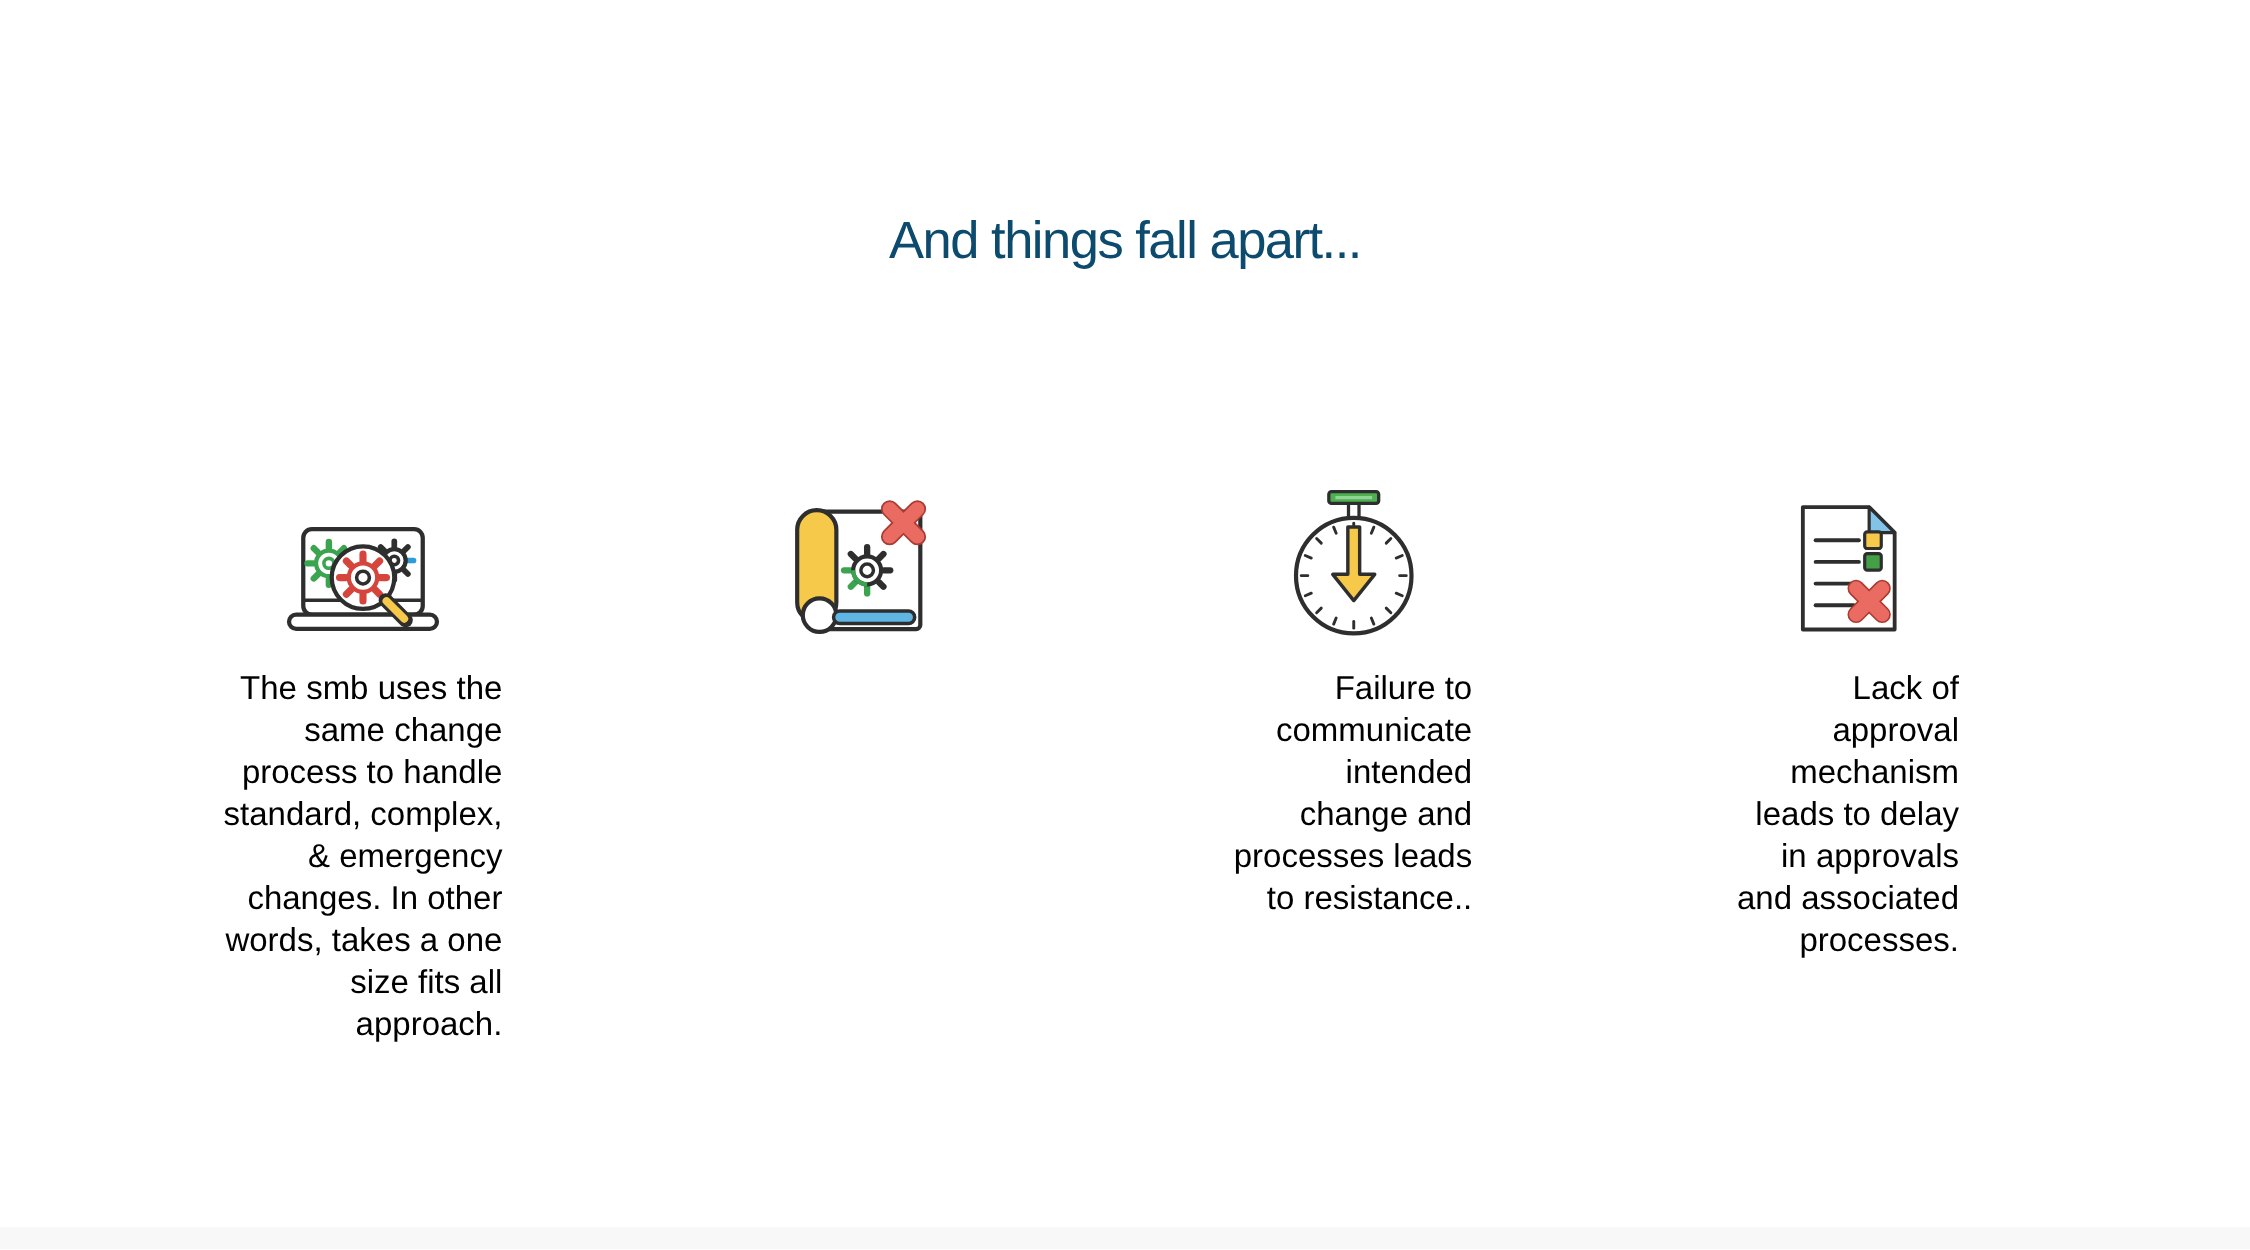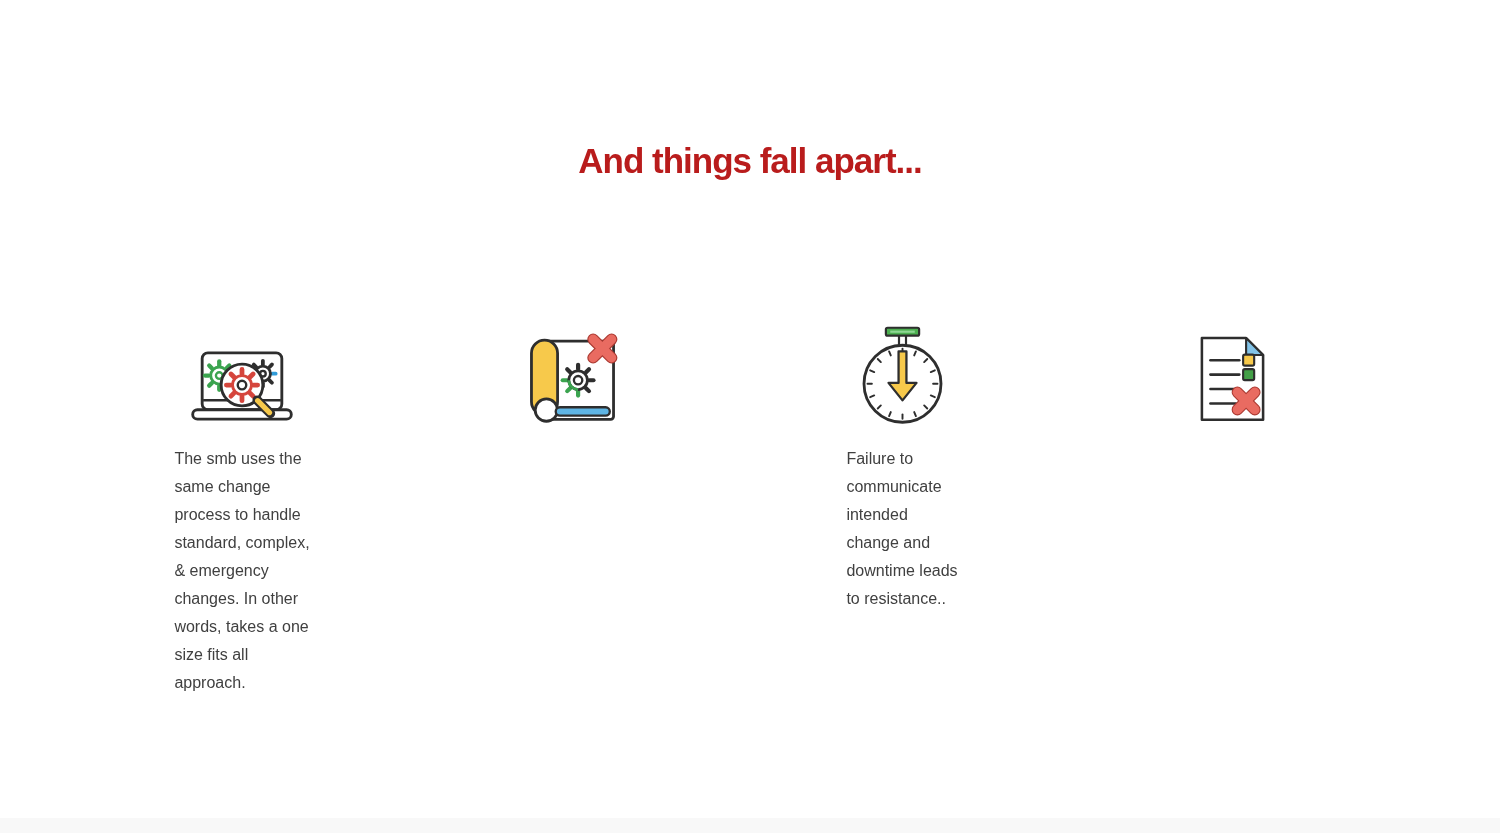--- a/index.html
+++ b/index.html
@@ -16,24 +16,24 @@
     font-family: "Liberation Sans", sans-serif;
   }
   .slide-title {
     position: absolute;
     top: 141px;
     left: 0;
     width: 100%;
     margin: 0;
     text-align: center;
     font-family: "Liberation Sans", "DejaVu Sans", sans-serif;
-    font-weight: bold;
+    font-weight: normal;
     font-size: 35px;
     letter-spacing: -1px;
-    color: #b91c1c;
+    color: #0c4a6e;
   }
   .cards-row {
     position: absolute;
     top: 323px;
     left: 112px;
     display: flex;
     gap: 70px;
   }
   .card {
     width: 260px;
@@ -42,24 +42,24 @@
     align-items: center;
   }
   .icon-wrap {
     height: 102px;
     display: flex;
     align-items: flex-end;
     justify-content: center;
   }
   .card-text {
     margin: 20px 0 0 0;
-    font-size: 16px;
+    font-size: 22px;
     line-height: 28px;
-    color: #404040;
-    text-align: left;
+    color: #000000;
+    text-align: right;
     white-space: pre-line;
   }
   .bottom-strip {
     position: absolute;
     left: 0;
     bottom: 0;
     width: 100%;
     height: 15px;
     background: #f8f8f8;
   }
@@ -195,21 +195,21 @@
             <line y1="-35" y2="-40" transform="rotate(315)"></line>
             <line y1="-35" y2="-40" transform="rotate(337.5)"></line>
           </g>
           <path d="M47.5 30 L56.5 30 L56.5 66 L68 66 L52 86 L36 66 L47.5 66 Z" fill="#f7c94b" stroke="#2e2e2e" stroke-width="2.6" stroke-linejoin="round"></path>
         </svg>
       </div>
       <p class="card-text">Failure to
 communicate
 intended
 change and
-downtime leads
+processes leads
 to resistance..</p>
     </div>
 
     <div class="card">
       <div class="icon-wrap">
         <svg viewBox="0 0 100 110" width="85" height="94">
           <path d="M14,8 H66 L86,28 V104 H14 Z" fill="#fff" stroke="#2e2e2e" stroke-width="3" stroke-linejoin="round"></path>
           <path d="M66,8 L66,28 H86 Z" fill="#82c3e8" stroke="#2e2e2e" stroke-width="2.5" stroke-linejoin="round"></path>
           <g stroke="#2e2e2e" stroke-width="3" stroke-linecap="round">
             <line x1="24" y1="34" x2="58" y2="34"></line>
@@ -220,19 +220,26 @@
           <rect x="62.5" y="27.5" width="13" height="13" rx="2" fill="#f7c94b" stroke="#2e2e2e" stroke-width="2.5"></rect>
           <rect x="62.5" y="44.5" width="13" height="13" rx="2" fill="#43a047" stroke="#2e2e2e" stroke-width="2.5"></rect>
           <g transform="translate(66,82)">
             <rect x="-20" y="-5.5" width="40" height="11" rx="5.5" transform="rotate(45)" fill="#e96b61" stroke="#ab3a32" stroke-width="2.5"></rect>
             <rect x="-20" y="-5.5" width="40" height="11" rx="5.5" transform="rotate(-45)" fill="#e96b61" stroke="#ab3a32" stroke-width="2.5"></rect>
             <rect x="-20" y="-5.5" width="40" height="11" rx="5.5" transform="rotate(45)" fill="#e96b61"></rect>
             <rect x="-20" y="-5.5" width="40" height="11" rx="5.5" transform="rotate(-45)" fill="#e96b61"></rect>
           </g>
         </svg>
       </div>
+      <p class="card-text">Lack of
+approval
+mechanism
+leads to delay
+in approvals
+and associated
+processes.</p>
     </div>
 
   </div>
 
   <div class="bottom-strip"></div>
 
 </div>
 
 </body></html>

